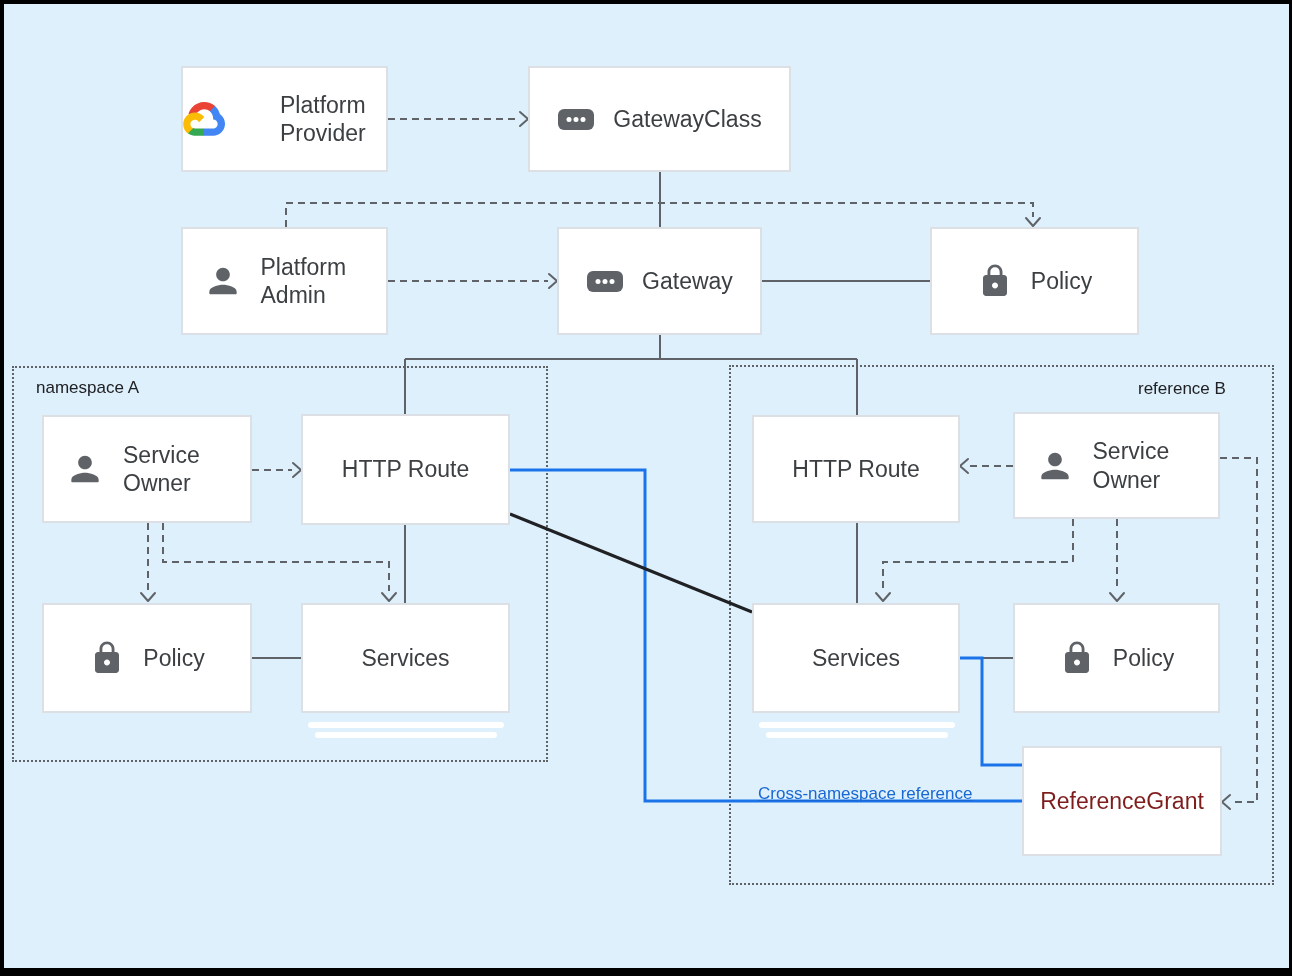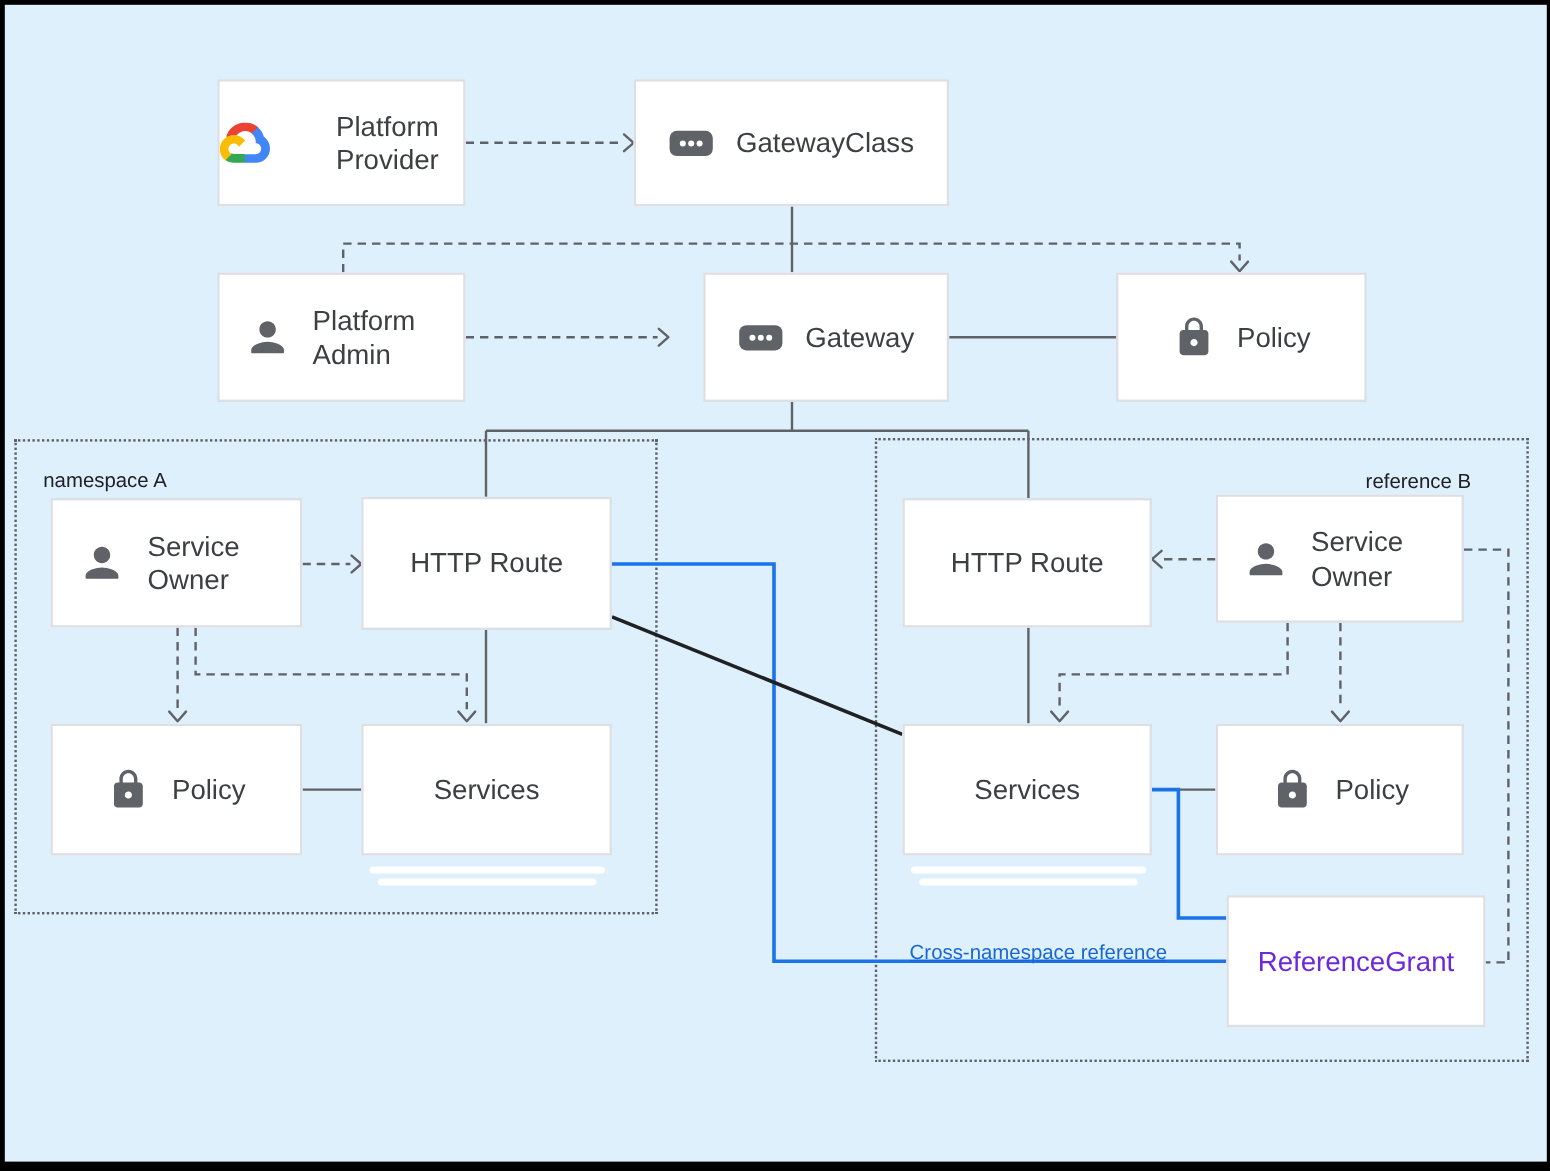--- a/index.html
+++ b/index.html
@@ -29,21 +29,21 @@
     gap:18px;
     color:#3c4043;
     font-size:23px;
     line-height:1.22;
   }
   .node .label{white-space:nowrap;}
   .node .label.two-line{white-space:normal;width:106px;}
   .icon{display:flex;align-items:center;justify-content:center;flex:0 0 auto;}
   .ns-label{
     position:absolute;
-    font-size:17px;color:#202124;margin-top:13px;
+    font-size:17px;color:#202124;
   }
   .edge-label{
     position:absolute;
     font-size:17px;color:#1967d2;
     white-space:nowrap;
   }
   .stack-bar{
     position:absolute;background:#fff;height:6px;border-radius:3px;
   }
 </style>
@@ -131,21 +131,21 @@
       <svg width="38" height="23" viewBox="0 0 38 23">
         <rect x="1" y="1" width="36" height="21" rx="6" fill="#5f6368"></rect>
         <rect x="9.5" y="9" width="5" height="5" rx="2.5" fill="#fff"></rect>
         <rect x="16.5" y="9" width="5" height="5" rx="2.5" fill="#fff"></rect>
         <rect x="23.5" y="9" width="5" height="5" rx="2.5" fill="#fff"></rect>
       </svg>
     </span>
     <span class="label">GatewayClass</span>
   </div>
 
-  <div class="node" style="left:586px;top:227px;width:205px;height:108px;">
+  <div class="node" style="left:557px;top:227px;width:205px;height:108px;">
     <span class="icon">
       <svg width="38" height="23" viewBox="0 0 38 23">
         <rect x="1" y="1" width="36" height="21" rx="6" fill="#5f6368"></rect>
         <rect x="9.5" y="9" width="5" height="5" rx="2.5" fill="#fff"></rect>
         <rect x="16.5" y="9" width="5" height="5" rx="2.5" fill="#fff"></rect>
         <rect x="23.5" y="9" width="5" height="5" rx="2.5" fill="#fff"></rect>
       </svg>
     </span>
     <span class="label">Gateway</span>
   </div>
@@ -208,18 +208,18 @@
 
   <div class="node" style="left:1013px;top:603px;width:207px;height:110px;">
     <span class="icon">
       <svg viewBox="0 0 24 24" width="36" height="36" fill="#5f6368">
         <path d="M18 8h-1V6c0-2.76-2.24-5-5-5S7 3.24 7 6v2H6c-1.1 0-2 .9-2 2v10c0 1.1.9 2 2 2h12c1.1 0 2-.9 2-2V10c0-1.1-.9-2-2-2zm-6 9c-1.1 0-2-.9-2-2s.9-2 2-2 2 .9 2 2-.9 2-2 2zm3.1-9H8.9V6c0-1.71 1.39-3.1 3.1-3.1 1.71 0 3.1 1.39 3.1 3.1v2z"></path>
       </svg>
     </span>
     <span class="label">Policy</span>
   </div>
 
-  <div class="node" style="left:1022px;top:746px;width:216px;height:110px;color:#6d28d9;">
+  <div class="node" style="left:1022px;top:746px;width:200px;height:110px;color:#7f1d1d;">
     <span class="label">ReferenceGrant</span>
   </div>
 
   <div class="edge-label" style="left:758px;top:784px;text-decoration:underline;">Cross-namespace reference</div>
 </div>
 
 </body></html>

